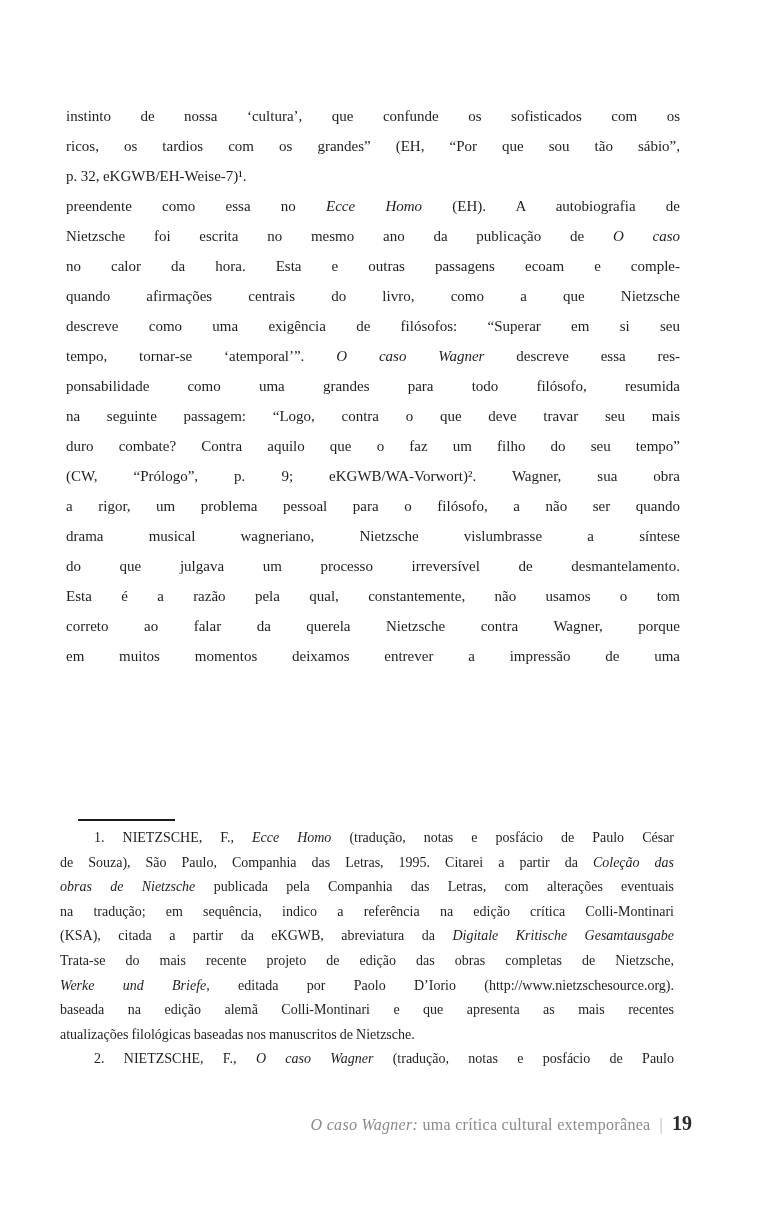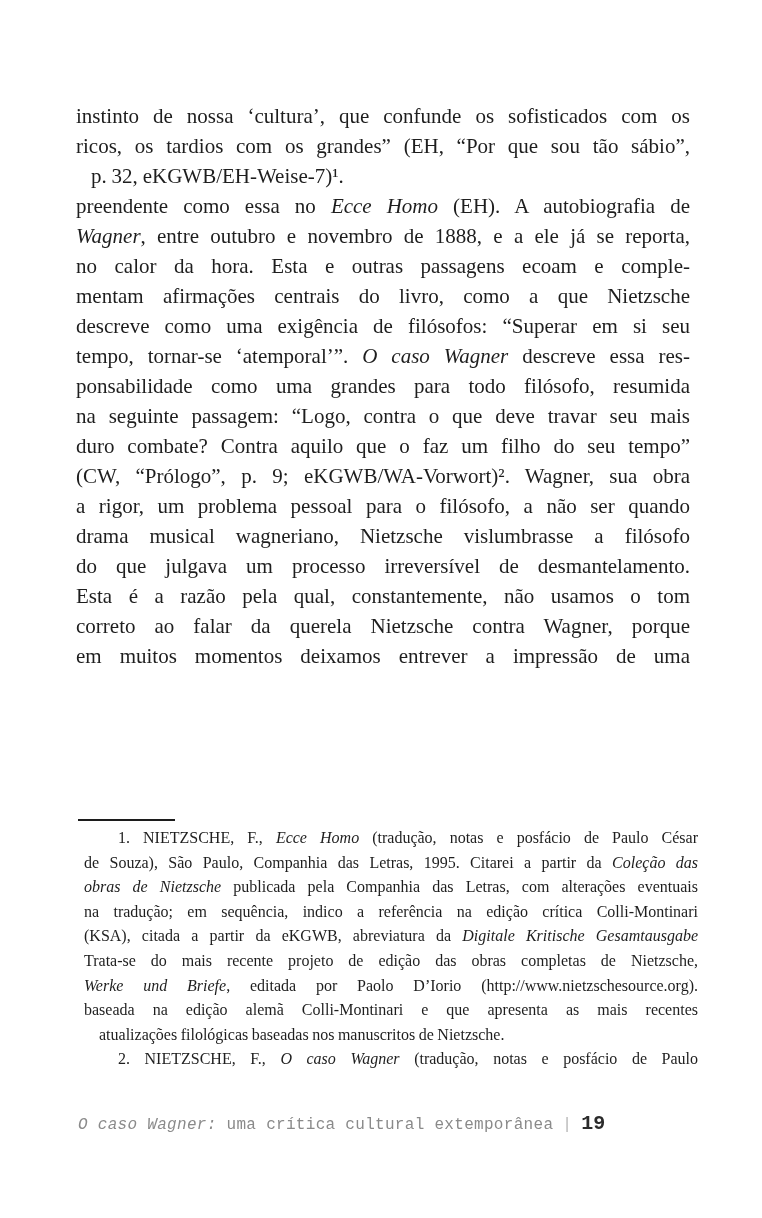--- a/index.html
+++ b/index.html
@@ -7,57 +7,58 @@
     position: relative;
     width: 762px;
     height: 1218px;
     background: #ffffff;
     overflow: hidden;
     font-family: "Liberation Serif", "DejaVu Serif", serif;
     color: #1e1e1e;
   }
   .body-text {
     position: absolute;
-    left: 76px;
+    left: 66px;
     top: 101px;
     width: 614px;
-    font-size: 21px;
+    font-size: 15px;
     line-height: 30px;
     word-spacing: -0.02em;
   }
   .line {
     text-align: justify;
     text-align-last: justify;
   }
-  .line.last { text-align-last: left; margin-left: 15px; }
+  .line.last { text-align-last: left; }
   .body-text .line.indent { text-indent: 27px; }
   .fn-rule {
     position: absolute;
     left: 78px;
     top: 819px;
     width: 97px;
     height: 0;
     border-top: 2px solid #1c1c1c;
   }
   .footnotes {
     position: absolute;
-    left: 84px;
+    left: 60px;
     top: 826px;
     width: 614px;
-    font-size: 16px;
+    font-size: 14px;
     line-height: 24.6px;
     word-spacing: -0.03em;
   }
   .footnotes .line.indent { text-indent: 34px; }
   .running-footer {
     position: absolute;
     left: 78px;
     top: 1112px;
     width: 614px;
-    font-family: Liberation Mono, monospace;
+    text-align: right;
+    font-family: Liberation Serif, serif;
     font-size: 16px;
     letter-spacing: 0.3px;
     color: #8a8a8a;
     white-space: nowrap;
   }
   .running-footer .title-ital { font-style: italic; }
   .running-footer .divider { color: #b5b5b5; margin: 0 9px; }
   .running-footer .pagenum {
     color: #2b2b2b;
     font-weight: bold;
@@ -69,31 +70,31 @@
 </head>
 <body>
 
 <div class="page">
 
   <div class="body-text">
       <div class="line">instinto de nossa ‘cultura’, que confunde os sofisticados com os</div>
       <div class="line">ricos, os tardios com os grandes” (EH, “Por que sou tão sábio”,</div>
       <div class="line last">p. 32, eKGWB/EH-Weise-7)¹.</div>
       <div class="line">preendente como essa no <em>Ecce Homo</em> (EH). A autobiografia de</div>
-      <div class="line"><em>Wagner</em>, entre outubro e novembro de 1888, e a ele já se reporta,</div>
+      <div class="line">Nietzsche foi escrita no mesmo ano da publicação de <em>O caso</em></div>
       <div class="line">no calor da hora. Esta e outras passagens ecoam e comple-</div>
-      <div class="line">mentam afirmações centrais do livro, como a que Nietzsche</div>
+      <div class="line">quando afirmações centrais do livro, como a que Nietzsche</div>
       <div class="line">descreve como uma exigência de filósofos: “Superar em si seu</div>
       <div class="line">tempo, tornar-se ‘atemporal’”. <em>O caso Wagner</em> descreve essa res-</div>
       <div class="line">ponsabilidade como uma grandes para todo filósofo, resumida</div>
       <div class="line">na seguinte passagem: “Logo, contra o que deve travar seu mais</div>
       <div class="line">duro combate? Contra aquilo que o faz um filho do seu tempo”</div>
       <div class="line">(CW, “Prólogo”, p. 9; eKGWB/WA-Vorwort)². Wagner, sua obra</div>
       <div class="line">a rigor, um problema pessoal para o filósofo, a não ser quando</div>
-      <div class="line">drama musical wagneriano, Nietzsche vislumbrasse a filósofo</div>
+      <div class="line">drama musical wagneriano, Nietzsche vislumbrasse a síntese</div>
       <div class="line">do que julgava um processo irreversível de desmantelamento.</div>
       <div class="line">Esta é a razão pela qual, constantemente, não usamos o tom</div>
       <div class="line">correto ao falar da querela Nietzsche contra Wagner, porque</div>
       <div class="line">em muitos momentos deixamos entrever a impressão de uma</div>
     </div>
 
   <div class="fn-rule"></div>
 
   <div class="footnotes">
     <div>

